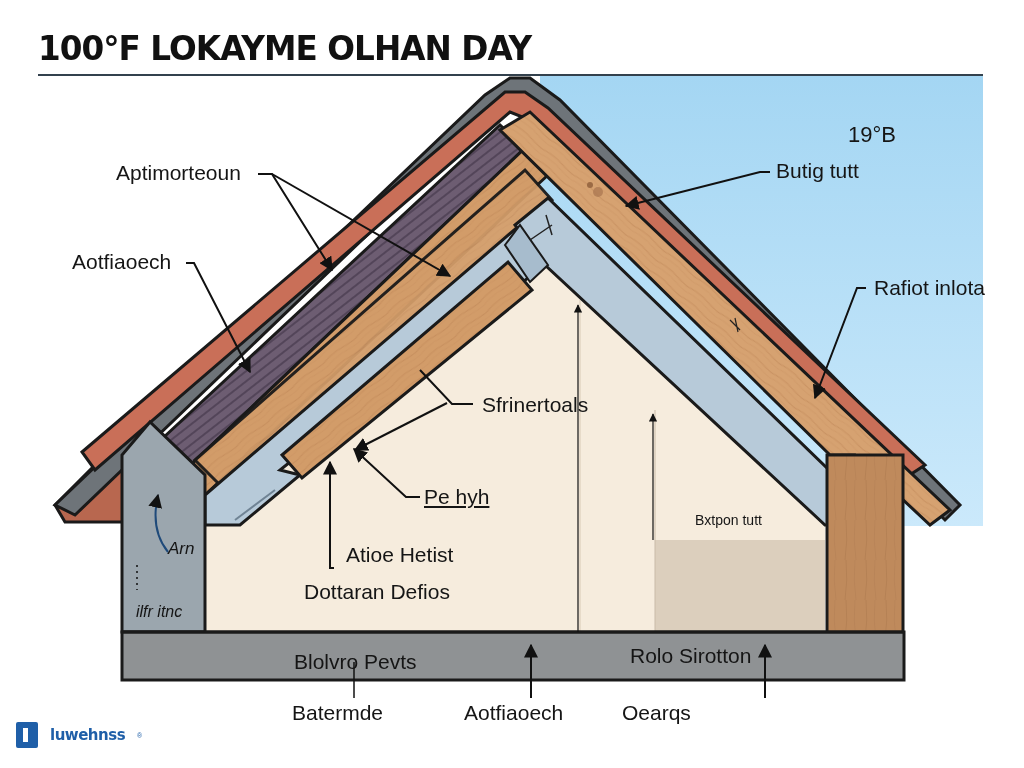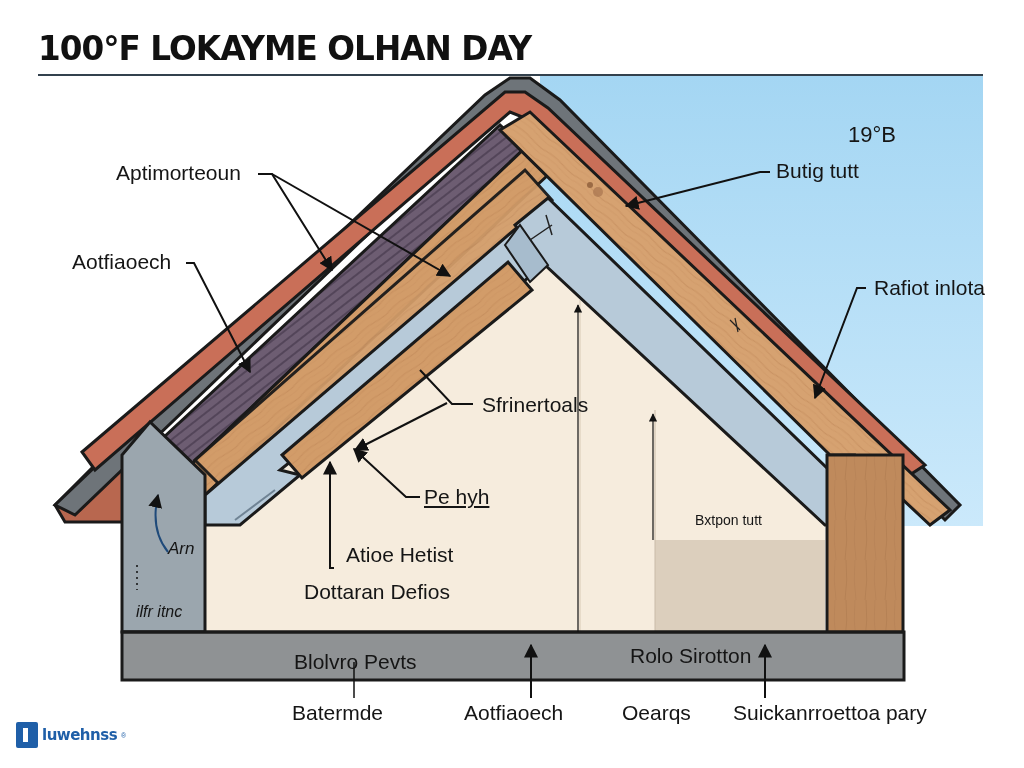--- a/index.html
+++ b/index.html
@@ -12,21 +12,21 @@
       transform: scaleX(0.96); transform-origin: left top;
     }
     .title-rule { position: absolute; left: 38px; top: 74px; width: 945px; height: 2px; background: #33414d; }
     .lbl {
       position: absolute; font-family: "Liberation Sans", sans-serif;
       color: #151515; white-space: nowrap; line-height: 1;
     }
     .lbl.md { font-size: 21px; }
     .lbl.sm { font-size: 14px; }
     .lbl.lg { font-size: 22px; }
-    .logo { position: absolute; left: 16px; top: 722px; display: flex; align-items: center; gap: 4px; }
+    .logo { position: absolute; left: 16px; top: 722px; display: flex; align-items: center; gap: 12px; }
     .logo-mark { width: 22px; height: 26px; background: #1f5fa8; border-radius: 2px; position: relative; }
     .logo-mark::after { content: ""; position: absolute; left: 7px; top: 6px; width: 5px; height: 14px; background: #fff; }
     .logo-text { font-family: "DejaVu Sans", sans-serif; font-weight: bold; font-size: 15px; color: #1f5fa8; letter-spacing: -0.5px; }
     .logo-reg { font-size: 7px; color: #1f5fa8; vertical-align: super; }
   </style>
 </head>
 <body>
 
 <div id="stage">
   <svg width="1024" height="768" viewBox="0 0 1024 768">
@@ -143,20 +143,19 @@
   <div class="lbl sm" style="left:695px; top:513px;">Bxtpon tutt</div>
   <div class="lbl sm" style="left:168px; top:540px; font-size:17px; font-style:italic;">Arn</div>
   <div class="lbl sm" style="left:136px; top:604px; font-size:16px; font-style:italic;">ilfr itnc</div>
 
   <div class="lbl md" style="left:294px; top:645px;margin-top:6px;">Blolvro Pevts</div>
   <div class="lbl md" style="left:630px; top:645px;">Rolo Sirotton</div>
 
   <div class="lbl md" style="left:292px; top:702px;">Batermde</div>
   <div class="lbl md" style="left:464px; top:702px;">Aotfiaoech</div>
   <div class="lbl md" style="left:622px; top:702px;">Oearqs</div>
-  <div class="lbl md" style="left:733px; top:702px;">Suickanrroettoa pary</div>
 
   <div class="logo">
     <div class="logo-mark"></div>
     <span class="logo-text">luwehnss</span>
     <span class="logo-reg">®</span>
   </div>
 </div>
 
 </body></html>

